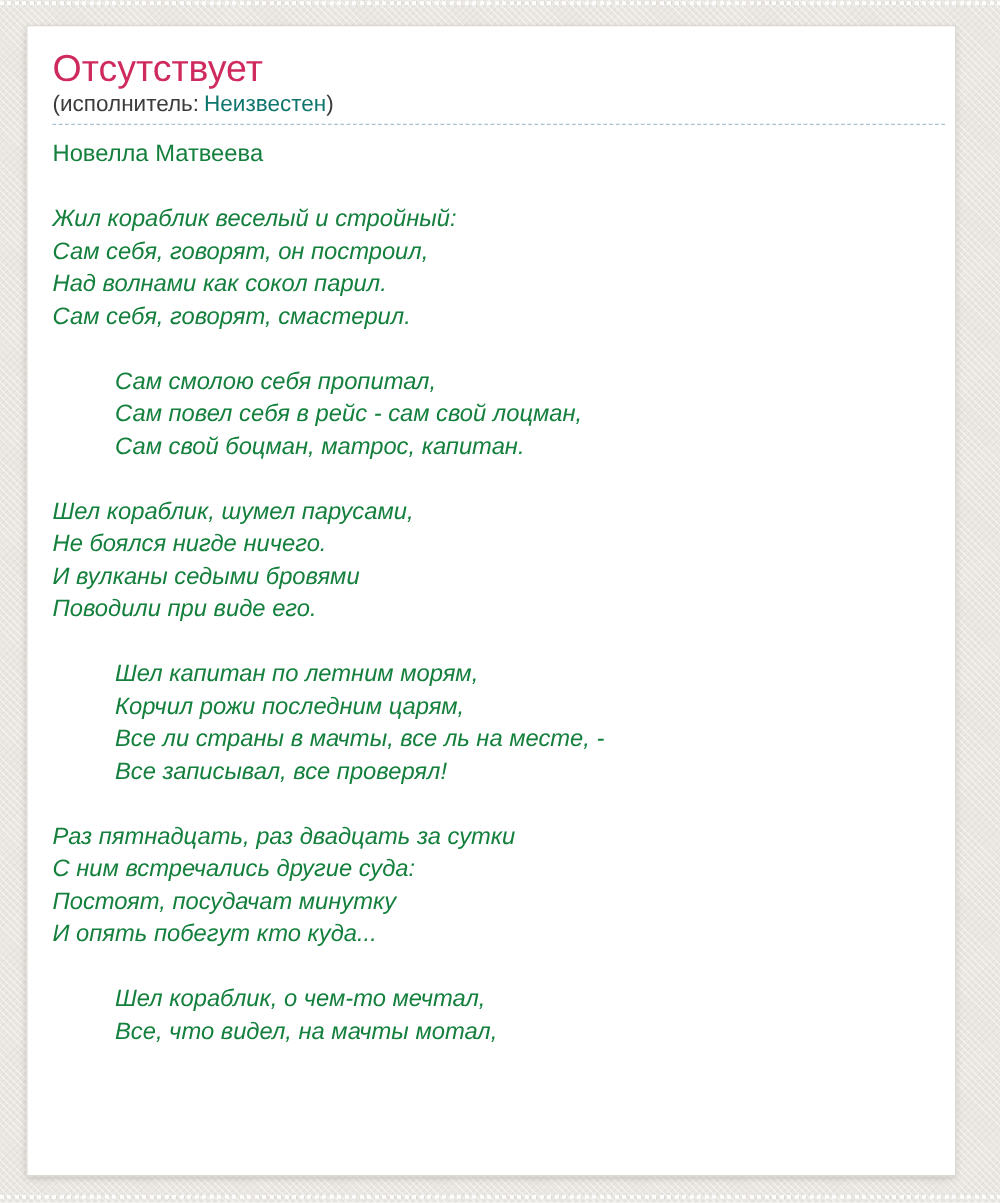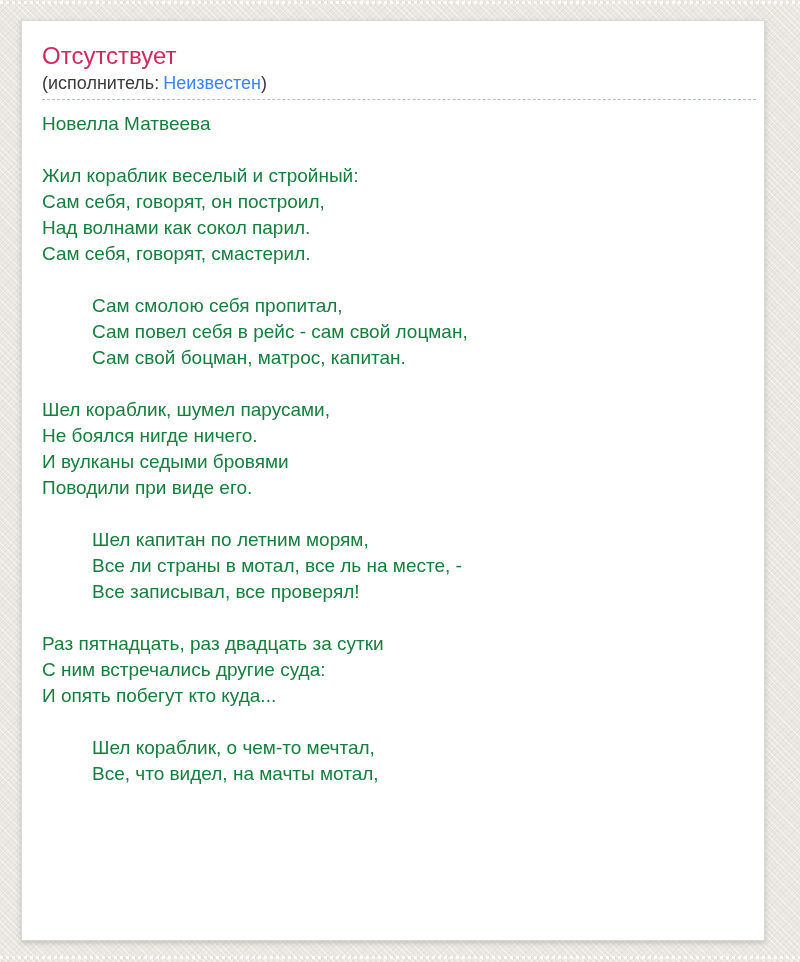--- a/index.html
+++ b/index.html
@@ -38,36 +38,36 @@
     height: 921px;
     box-sizing: border-box;
     background: #ffffff;
     border: 1px solid #dcd8d2;
     box-shadow: 0 2px 5px rgba(120,115,105,0.35);
     padding: 21px 20px 0 20px;
   }
 
   h1.title {
     margin: 0;
-    font-size: 24px;
+    font-size: 30px;
     line-height: 28px;
     font-weight: 400;
     color: #cf2a5e;
   }
   .artist-line {
     margin-top: 2px;
     font-size: 18px;
     line-height: 22px;
     color: #3b3b3b;
     padding-bottom: 5px;
     border-bottom: 1px dashed #a7c1cf;
     margin-right: -12px;
   }
   .artist-link {
-    color: #3b82f6;
+    color: #0f766e;
     text-decoration: none;
     cursor: pointer;
     margin-left: 4px;
   }
 
   .lyrics {
     margin-top: 11px;
     font-size: 19px;
     line-height: 26px;
     color: #15803d;
@@ -76,20 +76,21 @@
     margin: 0 0 26px 0;
   }
   .stanza {
     margin: 0 0 26px 0;
   }
   .stanza.chorus .line {
     padding-left: 50px;
   }
   .line {
     white-space: pre;
+    font-style: italic;
   }
 </style>
 </head>
 <body>
 
 <div class="edge-dots top"></div>
 <div class="edge-dots bottom"></div>
 
 <div class="card">
 
@@ -116,27 +117,29 @@
 
     <div class="stanza">
       <div class="line">Шел кораблик, шумел парусами,</div>
       <div class="line">Не боялся нигде ничего.</div>
       <div class="line">И вулканы седыми бровями</div>
       <div class="line">Поводили при виде его.</div>
     </div>
 
     <div class="stanza chorus">
       <div class="line">Шел капитан по летним морям,</div>
-      <div class="line">Все ли страны в мотал, все ль на месте, -</div>
+      <div class="line">Корчил рожи последним царям,</div>
+      <div class="line">Все ли страны в мачты, все ль на месте, -</div>
       <div class="line">Все записывал, все проверял!</div>
     </div>
 
     <div class="stanza">
       <div class="line">Раз пятнадцать, раз двадцать за сутки</div>
       <div class="line">С ним встречались другие суда:</div>
+      <div class="line">Постоят, посудачат минутку</div>
       <div class="line">И опять побегут кто куда...</div>
     </div>
 
     <div class="stanza chorus">
       <div class="line">Шел кораблик, о чем-то мечтал,</div>
       <div class="line">Все, что видел, на мачты мотал,</div>
     </div>
 
   </div>
 </div>

